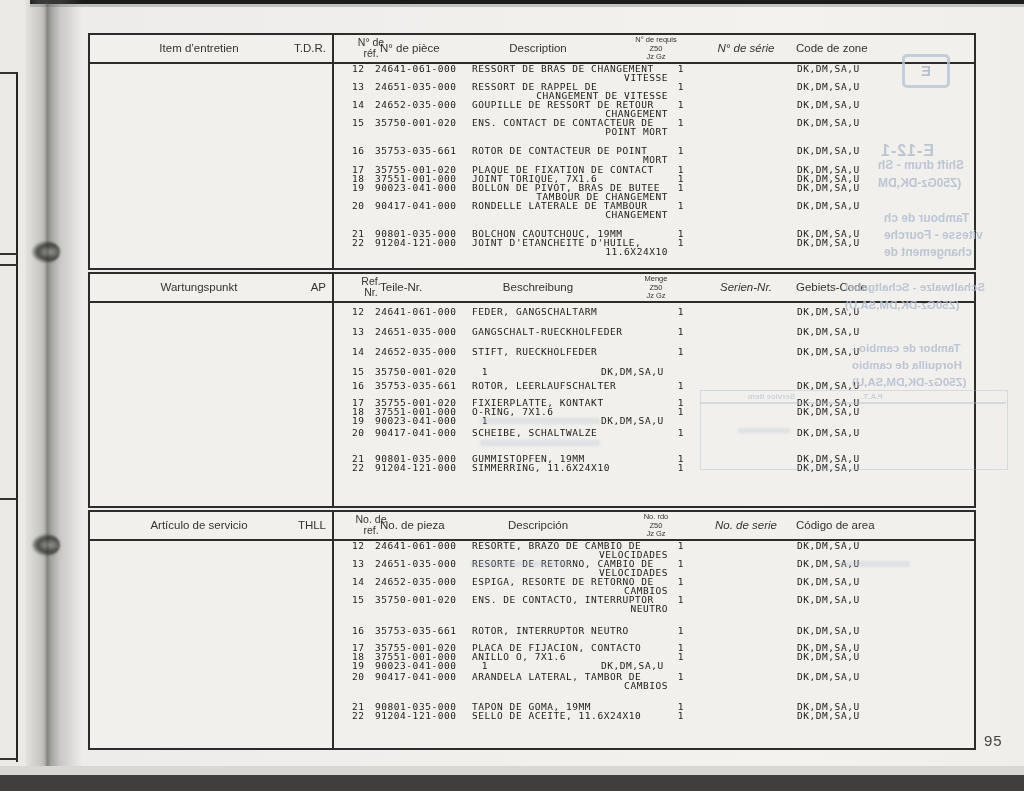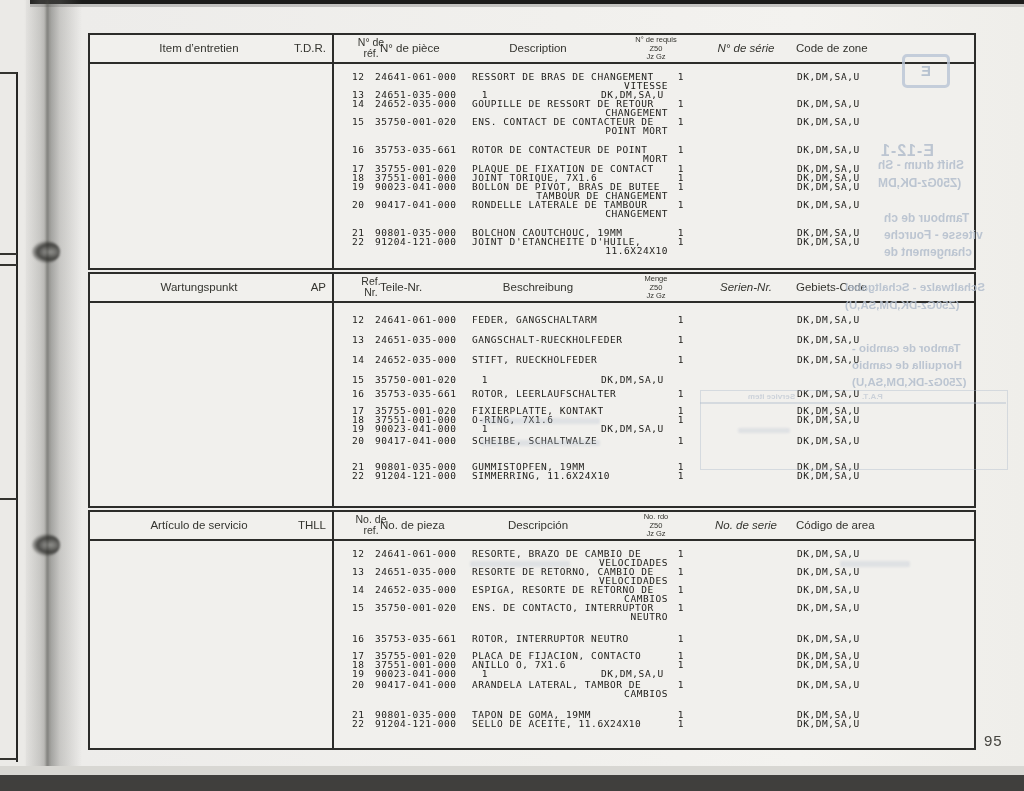--- a/index.html
+++ b/index.html
@@ -27,21 +27,21 @@
   .thead{position:absolute;top:0;left:0;right:0;height:27px;border-bottom:2px solid #2c2c2a;color:#34342f;}
   .vdiv{position:absolute;top:0;bottom:0;left:242px;width:2px;background:#2c2c2a;}
   .h-item{position:absolute;left:34px;top:7px;width:150px;text-align:center;font-size:11.5px;}
   .h-tdr{position:absolute;left:182px;top:7px;width:54px;text-align:right;font-size:11.5px;}
   .h-ref{position:absolute;left:258px;top:2px;width:46px;text-align:center;font-size:10.5px;line-height:11px;}
   .h-part{position:absolute;left:290px;top:7px;width:80px;font-size:11.5px;}
   .h-desc{position:absolute;left:360px;top:7px;width:176px;text-align:center;font-size:11.5px;}
   .h-qty{position:absolute;left:520px;top:1px;width:92px;text-align:center;font-size:7.5px;line-height:8.5px;}
   .h-serial{position:absolute;left:606px;top:7px;width:100px;text-align:center;font-size:11.5px;font-style:italic;}
   .h-zone{position:absolute;left:706px;top:7px;width:110px;font-size:11.5px;}
-  .tbody{position:absolute;top:29px;left:0;right:0;bottom:0;padding:8px 0 0 262px;box-sizing:border-box;}
+  .tbody{position:absolute;top:29px;left:0;right:0;bottom:0;padding:0 0 0 262px;box-sizing:border-box;}
   .row{display:flex;align-items:flex-start;font-family:"DejaVu Sans Mono",monospace;
        font-size:9.5px;line-height:9px;letter-spacing:.55px;color:#21201d;}
   .c-ref{width:23px;flex:none;}
   .c-part{width:97px;flex:none;}
   .c-desc{width:196px;flex:none;display:flex;flex-direction:column;}
   .c-desc .l2{text-align:right;}
   .c-qty{width:26px;flex:none;text-align:center;}
   .c-serial{width:103px;flex:none;}
   .c-area{flex:1;}
   
@@ -106,20 +106,24 @@
             <span class="l1">RESSORT DE BRAS DE CHANGEMENT</span>
             <span class="l2">VITESSE</span>
           </span>
           <span class="c-qty">1</span>
           <span class="c-serial"></span>
           <span class="c-area">DK,DM,SA,U</span>
         </div>
         <div class="row" style="margin-top: 0px;">
           <span class="c-ref">13</span>
           <span class="c-part">24651-035-000</span>
+          <span class="c-desc">
+            <span class="l1">RESSORT DE RAPPEL DE</span>
+            <span class="l2">CHANGEMENT DE VITESSE</span>
+          </span>
           <span class="c-qty">1</span>
           <span class="c-serial"></span>
           <span class="c-area">DK,DM,SA,U</span>
         </div>
         <div class="row" style="margin-top: 0px;">
           <span class="c-ref">14</span>
           <span class="c-part">24652-035-000</span>
           <span class="c-desc">
             <span class="l1">GOUPILLE DE RESSORT DE RETOUR</span>
             <span class="l2">CHANGEMENT</span>

